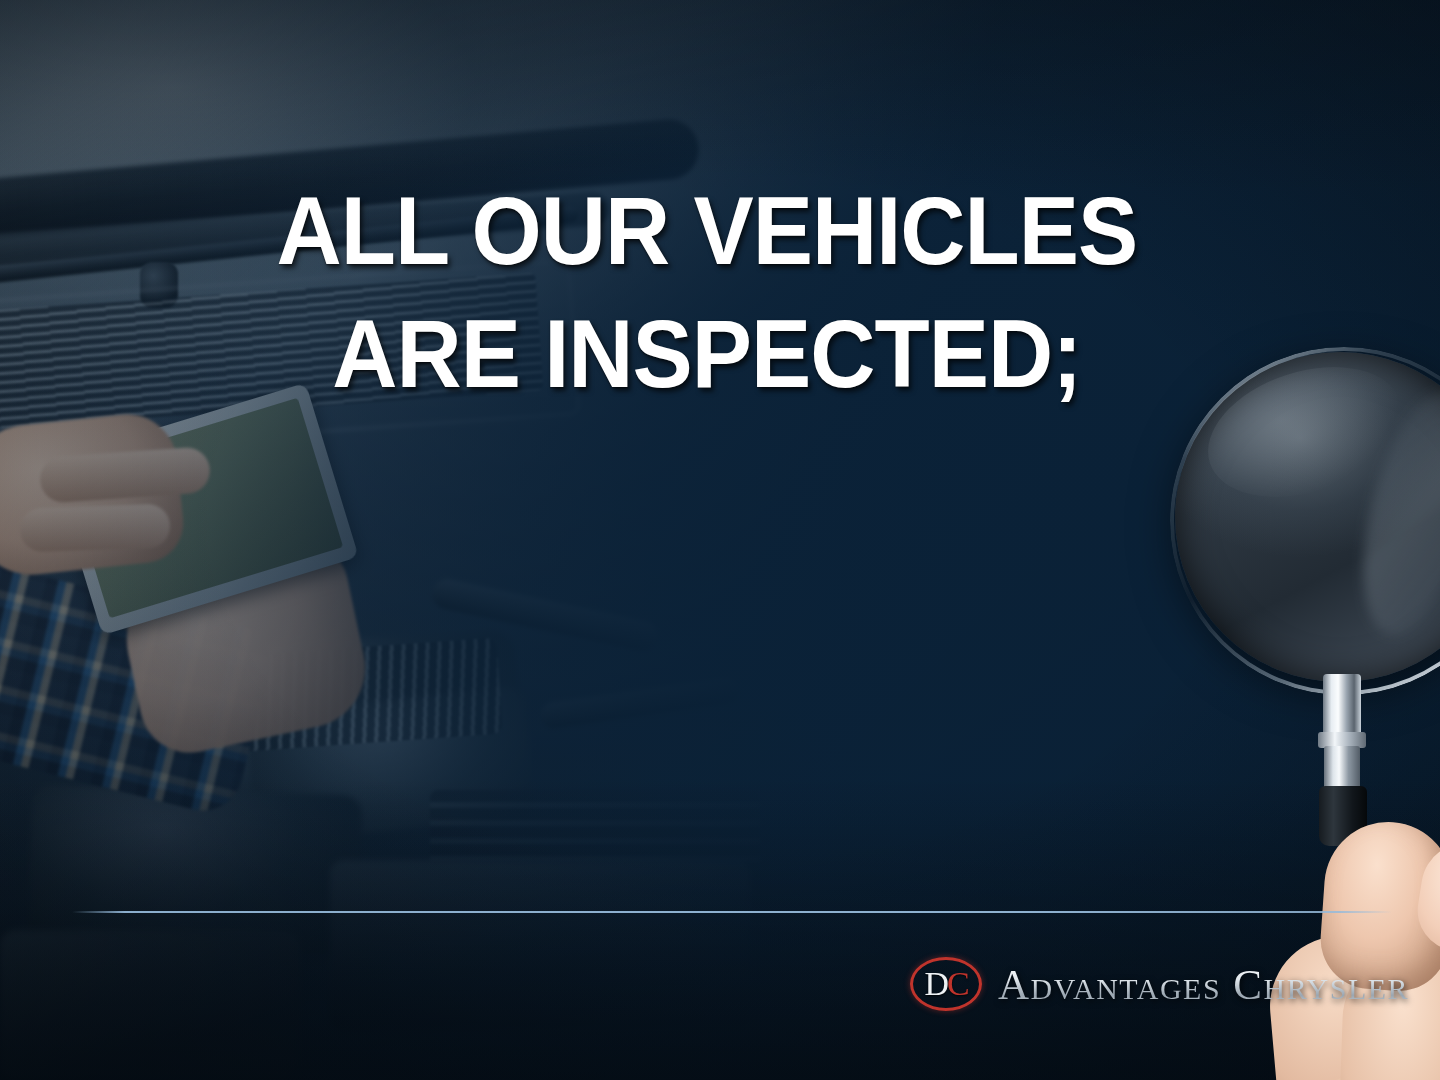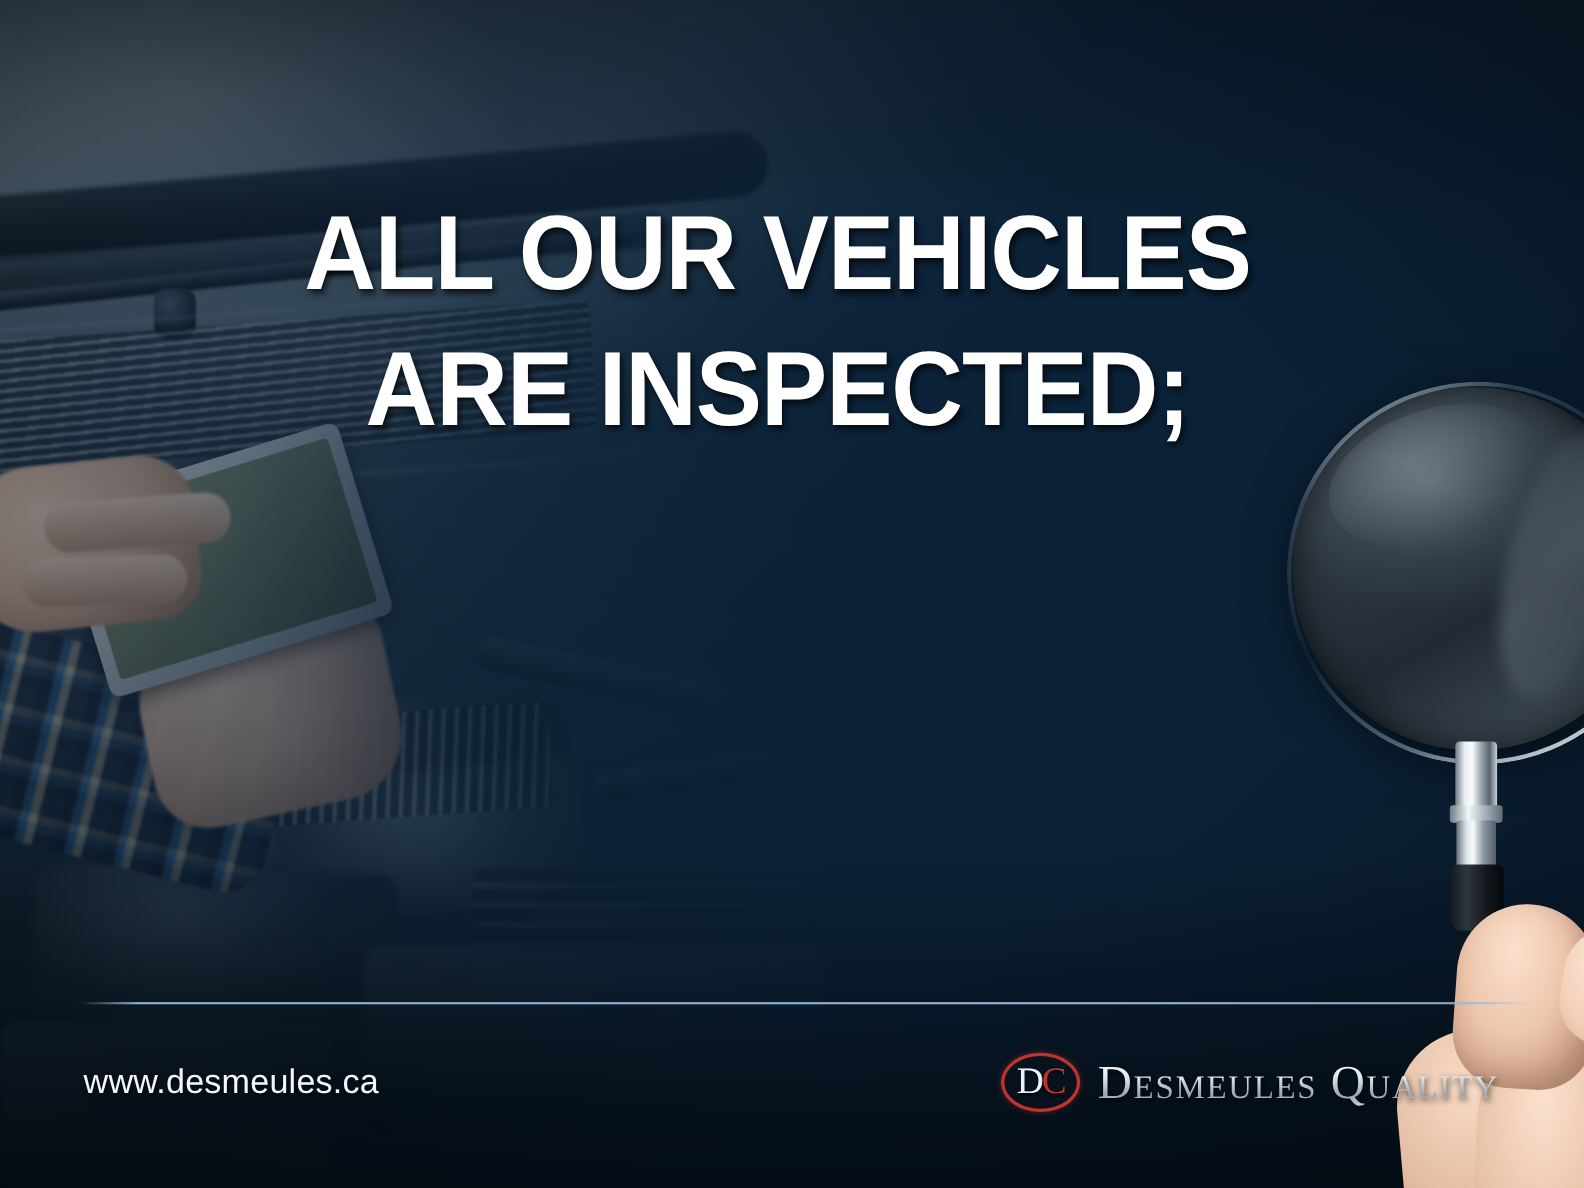--- a/index.html
+++ b/index.html
@@ -547,26 +547,25 @@
     <h1 class="headline">
       <span class="l1">ALL OUR VEHICLES</span>
       <span class="l2">ARE INSPECTED;</span>
     </h1>
 
 
   </div>
 
   <div class="divider"></div>
 
-  <div class="site-url">www.desmeules.ca</div>
 
   <div class="brand">
     <div class="brand-mark">
       <div class="brand-ellipse"></div>
       <div class="brand-dc">
         <span class="brand-d">D</span>
           <span class="brand-c">C</span>
       </div>
     </div>
-    <div class="brand-name">Desmeules Quality</div>
+    <div class="brand-name">Advantages Chrysler</div>
   </div>
 
 </div>
 
 </body></html>

